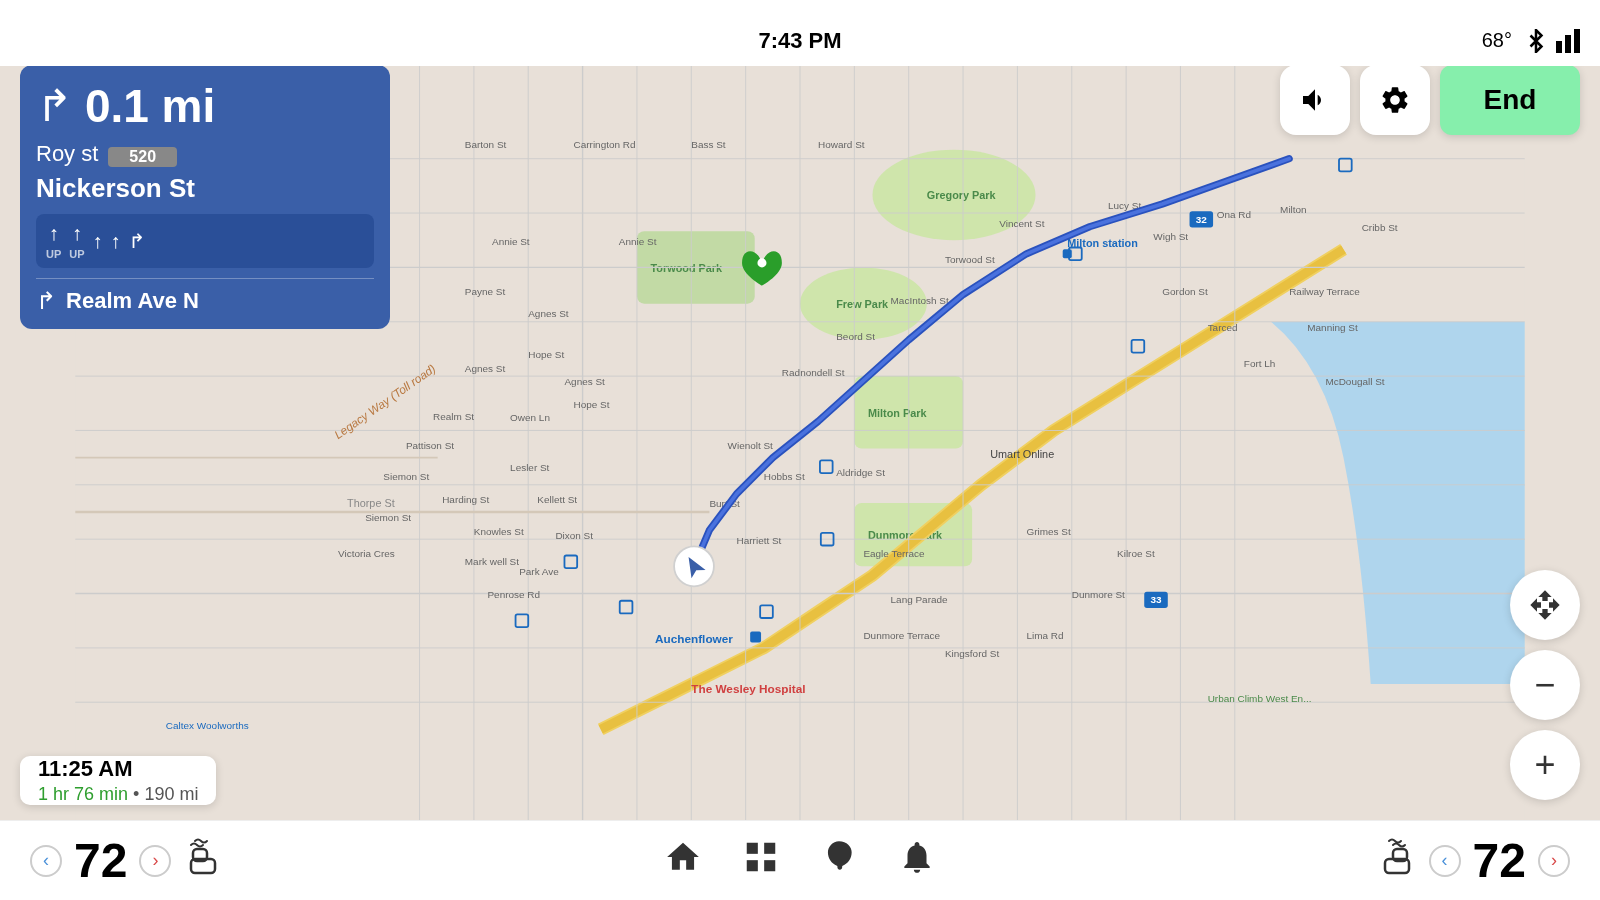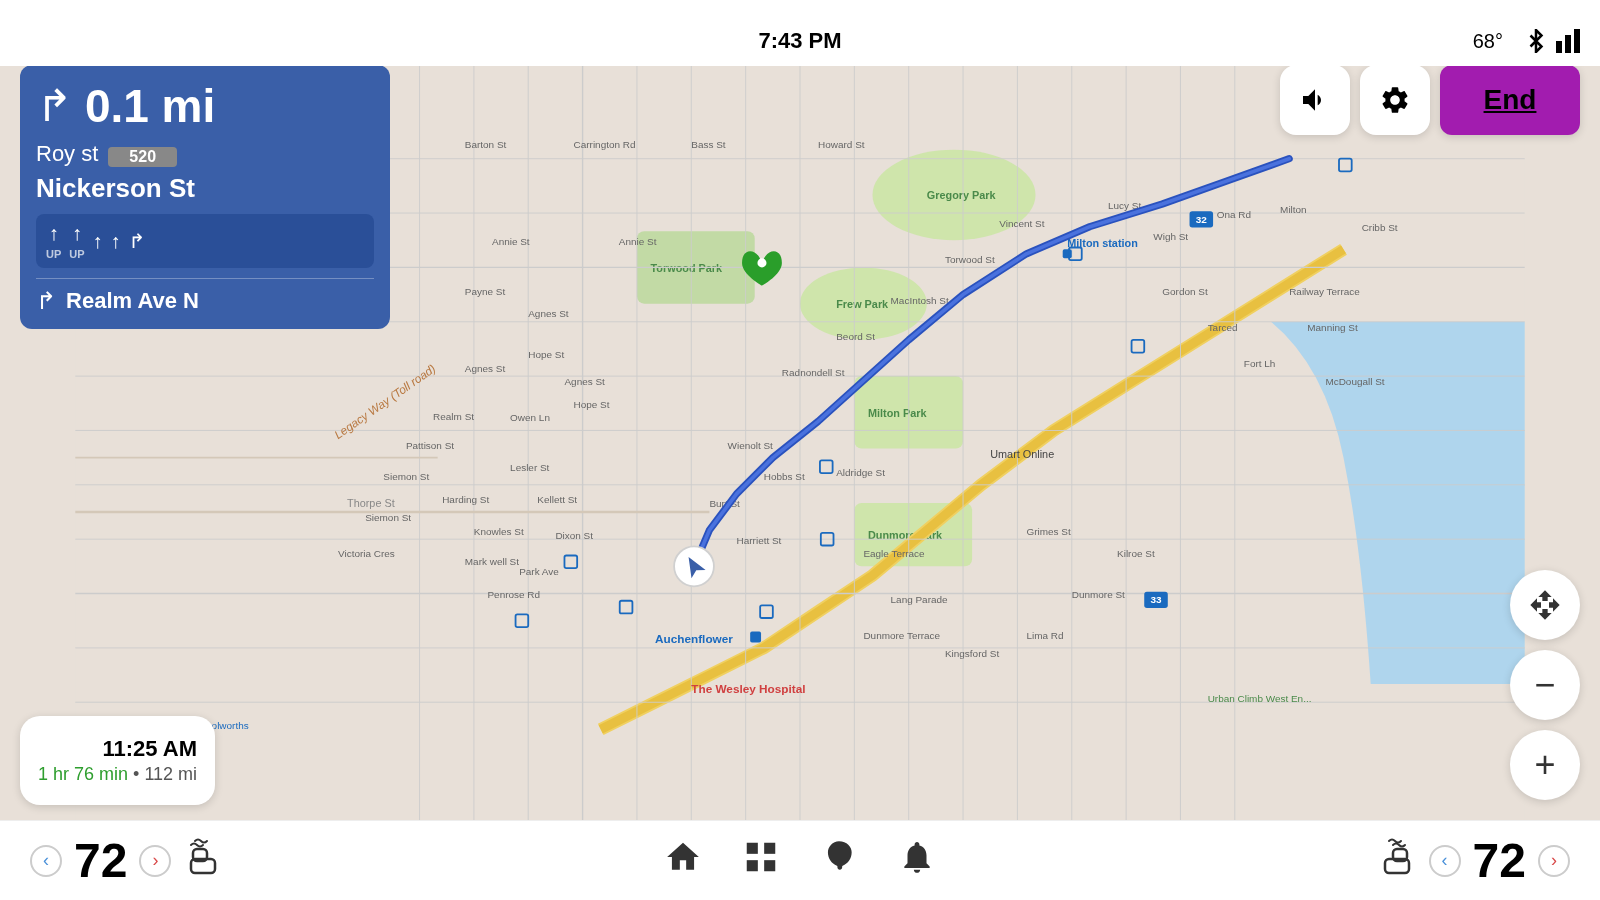--- a/index.html
+++ b/index.html
@@ -5,21 +5,21 @@
     * { margin: 0; padding: 0; box-sizing: border-box; }
     body { width: 1600px; height: 900px; overflow: hidden; font-family: -apple-system, BlinkMacSystemFont, 'Segoe UI', sans-serif; background: #fff; }
 
     
     #status-bar {
       position: absolute; top: 16px; left: 0; right: 0; height: 50px;
       background: #fff; display: flex; align-items: center; justify-content: center;
       z-index: 100;
     }
     .status-time { font-size: 22px; font-weight: 600; color: #000; }
-    .status-right { position: absolute; right: 20px; display: flex; align-items: center; gap: 21px; }
+    .status-right { position: absolute; right: 20px; display: flex; align-items: flex-start; gap: 12px; }
     .status-temp { font-size: 20px; font-weight: 500; color: #000; }
     .status-icons { display: flex; align-items: center; gap: 8px; }
 
     
     #map-area {
       position: absolute; top: 50px; left: 0; right: 0; bottom: 80px;
       background: #e8e0d8; overflow: hidden;
     }
 
     
@@ -62,44 +62,44 @@
     .nav-next-row {
       display: flex; align-items: center; gap: 10px;
       border-top: 1px solid rgba(255,255,255,0.3); padding-top: 8px;
     }
     .nav-next-arrow { font-size: 24px; }
     .nav-next-street { font-size: 22px; font-weight: 600; }
 
     
     #eta-card {
       position: absolute; bottom: 95px; left: 20px;
-      background: #fff; border-radius: 20px; padding: 20px 18px;
-      z-index: 10; box-shadow: 0 2px 8px rgba(0,0,0,0.15); text-align: right;
+      background: #fff; border-radius: 10px; padding: 0 18px;
+      z-index: 10; box-shadow: 0 2px 8px rgba(0,0,0,0.15);
     }
     .eta-time { font-size: 22px; font-weight: 700; color: #000; }
     .eta-details { font-size: 18px; color: #555; margin-top: 2px; }
     .eta-green { color: #2e9e2e; }
 
     
     #top-controls {
       position: absolute; top: 65px; right: 20px;
       display: flex; align-items: center; gap: 10px; z-index: 10;
     }
     .ctrl-btn {
       width: 70px; height: 70px; border-radius: 16px;
       background: #fff; border: none; cursor: pointer;
       display: flex; align-items: center; justify-content: center;
       box-shadow: 0 2px 8px rgba(0,0,0,0.15); font-size: 28px;
     }
     .ctrl-btn-end {
       width: 140px; height: 70px; border-radius: 12px;
-      background: #a21caf; border: none; cursor: pointer;
+      background: #86efac; border: none; cursor: pointer;
       display: flex; align-items: center; justify-content: center;
       box-shadow: 0 2px 8px rgba(0,0,0,0.15);
-      font-size: 28px; font-weight: 700; color: #000; text-decoration: underline;
+      font-size: 28px; font-weight: 700; color: #000;
     }
 
     
     #map-controls {
       position: absolute; right: 20px; bottom: 100px;
       display: flex; flex-direction: column; gap: 10px; z-index: 10;
     }
     .map-btn {
       width: 70px; height: 70px; border-radius: 50%;
       background: #fff; border: none; cursor: pointer;
@@ -353,21 +353,21 @@
     <span class="nav-next-arrow">↱</span>
     <span class="nav-next-street">Realm Ave N</span>
   </div>
 </div>
 
 <div id="eta-card">
   <div class="eta-time">11:25 AM</div>
   <div class="eta-details">
     <span class="eta-green">1 hr 76 min</span>
     <span> • </span>
-    <span>112 mi</span>
+    <span>190 mi</span>
   </div>
 </div>
 
 <div id="top-controls">
   <button class="ctrl-btn">
     <svg width="32" height="32" viewBox="0 0 24 24" fill="#000">
       <path d="M3 9v6h4l5 5V4L7 9H3zm13.5 3c0-1.77-1.02-3.29-2.5-4.03v8.05c1.48-.73 2.5-2.25 2.5-4.02z"></path>
     </svg>
   </button>
   <button class="ctrl-btn">

